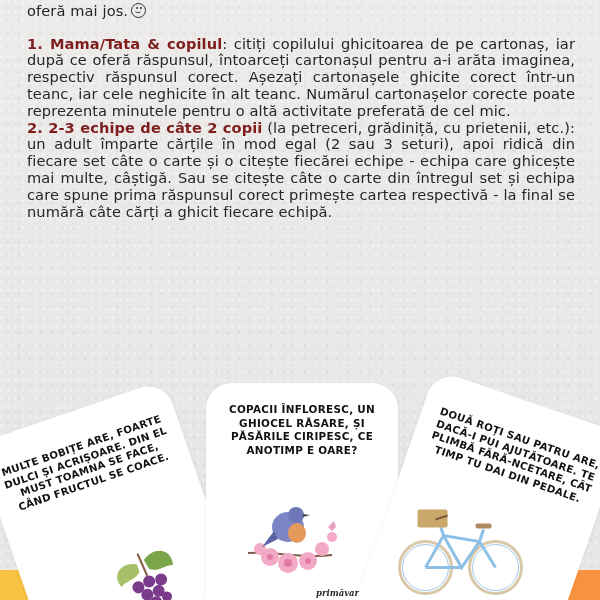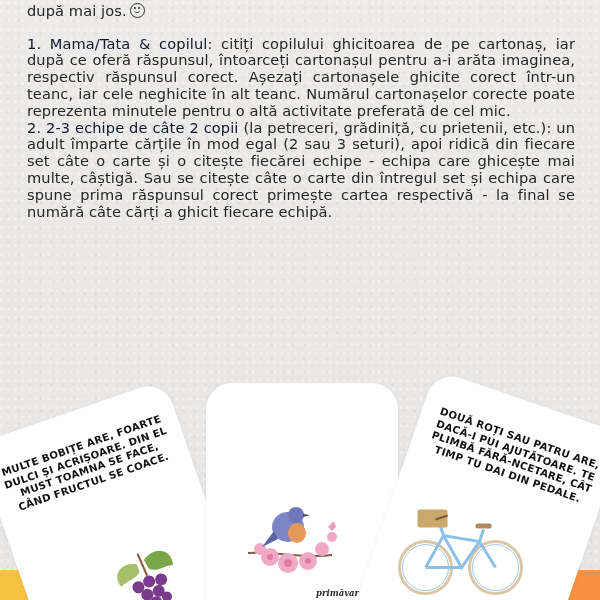--- a/index.html
+++ b/index.html
@@ -31,21 +31,21 @@
     }
     .smiley::before, .smiley::after {
       content: ""; position: absolute; top: 3.5px; width: 2px; height: 2px;
       background: #333; border-radius: 50%;
     }
     .smiley::before { left: 3.5px; } .smiley::after { right: 3.5px; }
     .smiley i {
       position: absolute; left: 3px; top: 5px; width: 6px; height: 3.5px;
       border-bottom: 1.3px solid #333; border-radius: 0 0 6px 6px;
     }
-    b { font-weight: normal; color: #0f172a; }
+    b { font-weight: bold; color: #7f1d1d; }
 
     .strip { position: absolute; bottom: 0; height: 30px; }
     .strip-left {
       left: 0; width: 60px; background: #f7c141;
       clip-path: polygon(0 0, 78% 0, 100% 100%, 0 100%);
     }
     .strip-right {
       right: 0; width: 60px; background: #f8923f;
       clip-path: polygon(22% 0, 100% 0, 100% 100%, 0 100%);
     }
@@ -80,21 +80,21 @@
       font-weight: bold; font-size: 8.5px; color: #2a2a2a;
     }
   </style>
 </head>
 <body>
 
 <div class="paper-texture"></div>
 
 <div class="text-block">
   <p class="cut-line">&nbsp;</p>
-  <p class="intro-end"><span>după mai jos.</span><span class="smiley"><i></i></span></p>
+  <p class="intro-end"><span>oferă mai jos.</span><span class="smiley"><i></i></span></p>
   <p><b><span>1.</span> <span>Mama/Tata &amp; copilul</span></b><span>: citiți copilului ghicitoarea de pe cartonaș, iar după ce oferă răspunsul, întoarceți cartonașul pentru a-i arăta imaginea, respectiv răspunsul corect. Așezați cartonașele ghicite corect într-un teanc, iar cele neghicite în alt teanc. Numărul cartonașelor corecte poate reprezenta minutele pentru o altă activitate preferată de cel mic.</span></p>
   <p><b><span>2.</span> <span>2-3 echipe de câte 2 copii</span></b><span> (la petreceri, grădiniță, cu prietenii, etc.): un adult împarte cărțile în mod egal (2 sau 3 seturi), apoi ridică din fiecare set câte o carte și o citește fiecărei echipe - echipa care ghicește mai multe, câștigă. Sau se citește câte o carte din întregul set și echipa care spune prima răspunsul corect primește cartea respectivă - la final se numără câte cărți a ghicit fiecare echipă.</span></p>
 </div>
 
 <div class="strip strip-left"></div>
 <div class="strip strip-right"></div>
 
 <div class="card card-left">
   <div class="card-text">Multe bobițe are, foarte dulci și acrișoare. Din el must toamna se face, când fructul se coace.</div>
   <svg class="illus" style="left:78px; top:150px;" width="80" height="80" viewBox="0 0 80 80">
@@ -110,20 +110,21 @@
       <circle cx="30" cy="58" r="5.5" fill="#8d4aa0"></circle>
         <circle cx="42" cy="58" r="6"></circle>
         <circle cx="54" cy="56" r="5"></circle>
       <circle cx="38" cy="68" r="5.5" fill="#9a5aae"></circle>
         <circle cx="48" cy="68" r="5"></circle>
     </g>
   </svg>
 </div>
 
 <div class="card card-middle">
+  <div class="card-text">Copacii înfloresc, un ghiocel răsare, și păsările ciripesc, ce anotimp e oare?</div>
   <svg class="illus" style="left:36px; top:118px;" width="120" height="80" viewBox="0 0 120 80">
     <path d="M6 52 C30 50 60 58 90 54" stroke="#7d5a4a" stroke-width="2" fill="none"></path>
     <g fill="#f2a9c6">
       <circle cx="28" cy="56" r="9"></circle>
         <circle cx="46" cy="62" r="10"></circle>
         <circle cx="66" cy="60" r="9"></circle>
       <circle cx="80" cy="48" r="7"></circle>
         <circle cx="90" cy="36" r="5"></circle>
         <circle cx="18" cy="48" r="6"></circle>
     </g>

